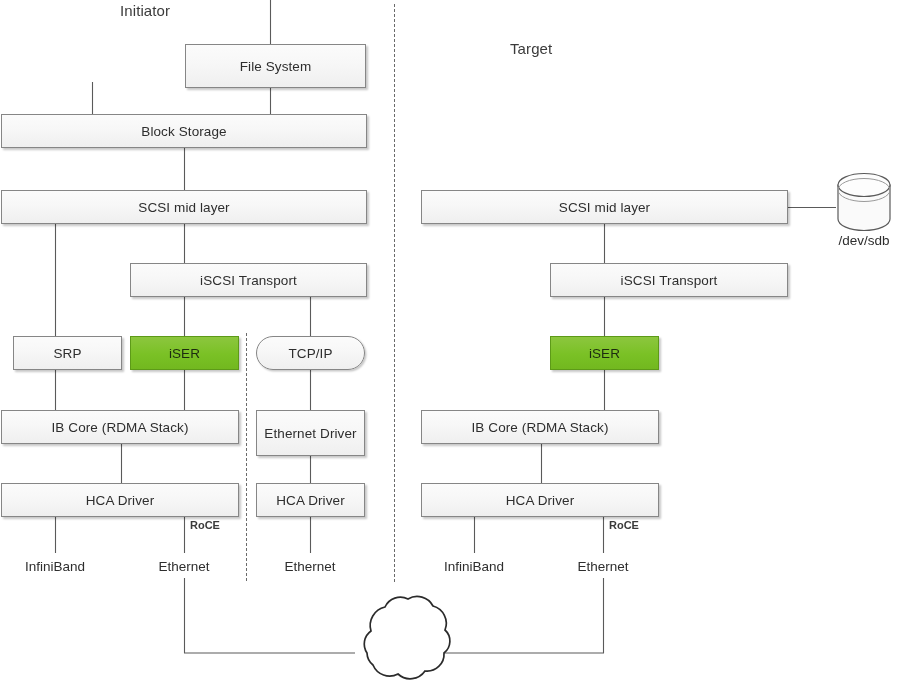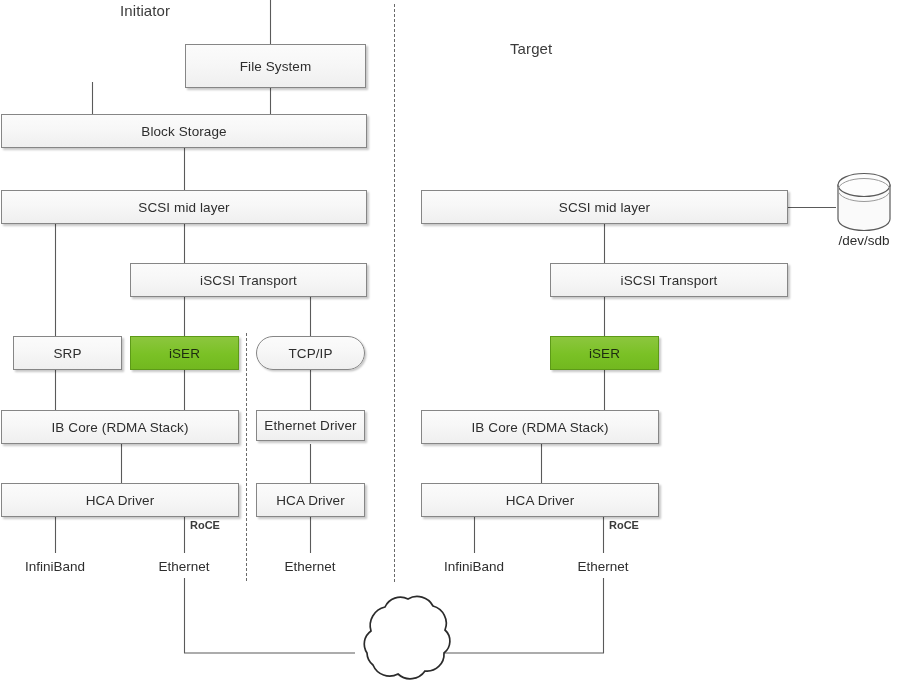--- a/index.html
+++ b/index.html
@@ -183,21 +183,21 @@
   <div class="box" style="left:130px; top:263px; width:237px; height:34px;">iSCSI Transport</div>
 
   <div class="box" style="left:1px; top:336px; width:109px; height:34px;margin-left:12px;">SRP</div>
 
   <div class="box green" style="left:130px; top:336px; width:109px; height:34px;">iSER</div>
 
   <div class="box" style="left:256px; top:336px; width:109px; height:34px;border-radius:17px;">TCP/IP</div>
 
   <div class="box" style="left:1px; top:410px; width:238px; height:34px;">IB Core (RDMA Stack)</div>
 
-  <div class="box" style="left:256px; top:410px; width:109px; height:31px;">Ethernet Driver</div>
+  <div class="box" style="left:256px; top:410px; width:109px; height:46px;">Ethernet Driver</div>
 
   <div class="box" style="left:1px; top:483px; width:238px; height:34px;">HCA Driver</div>
 
   <div class="box" style="left:256px; top:483px; width:109px; height:34px;">HCA Driver</div>
 
   <div class="tiny-label" style="left:190px; top:519px;">RoCE</div>
 
   <div class="net-label" style="left:55px; top:559px;">InfiniBand</div>
   <div class="net-label" style="left:184px; top:559px;">Ethernet</div>
   <div class="net-label" style="left:310px; top:559px;">Ethernet</div>

